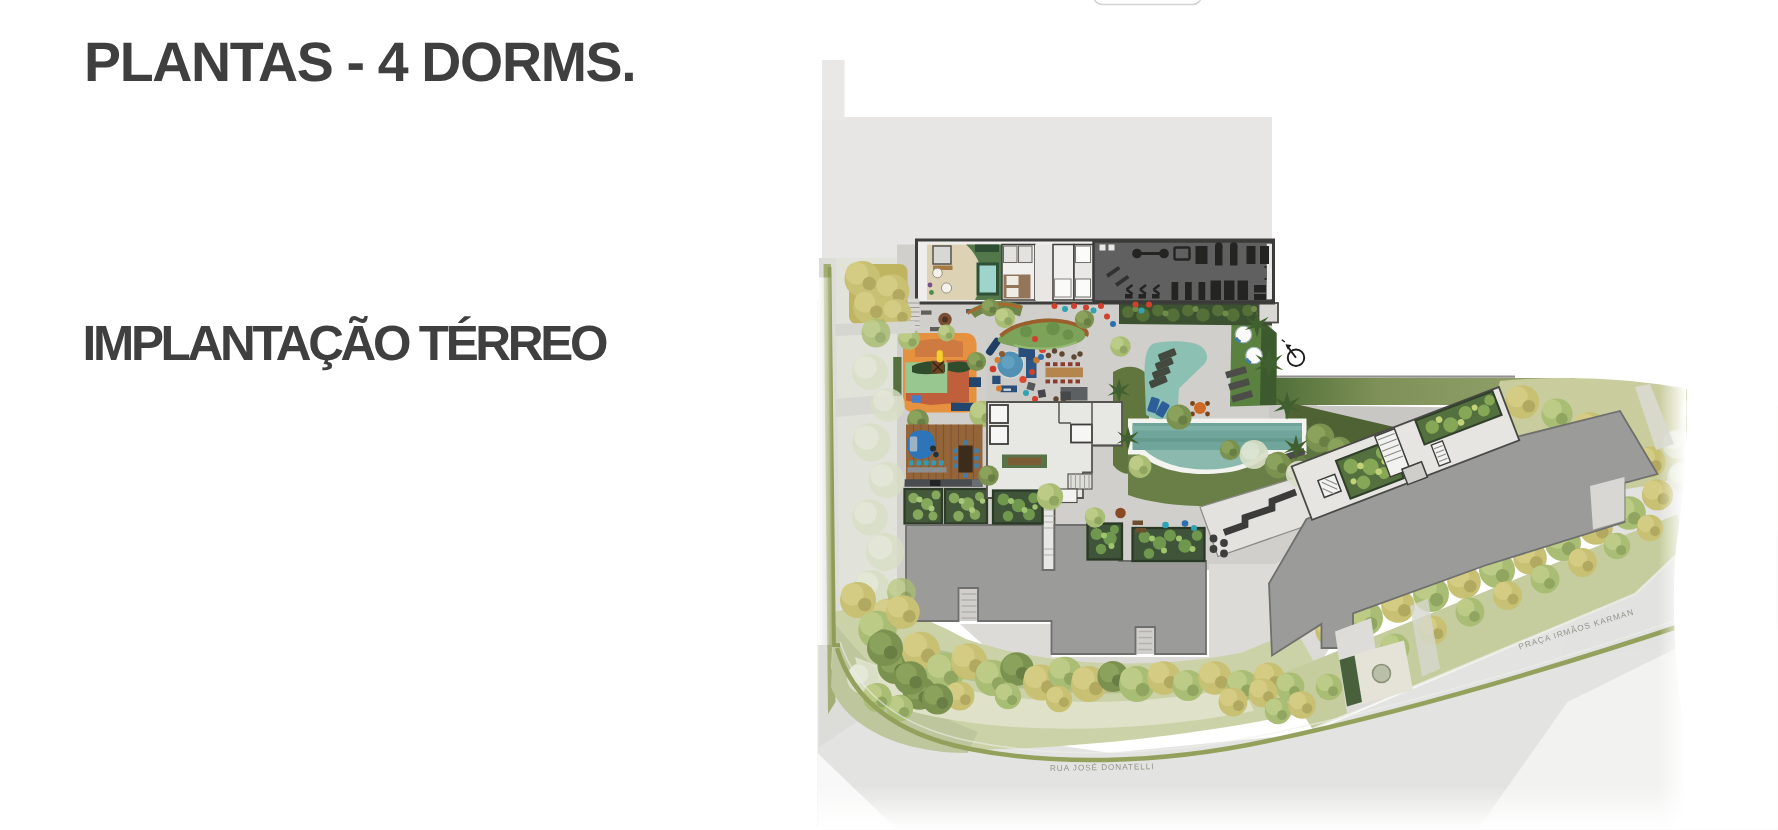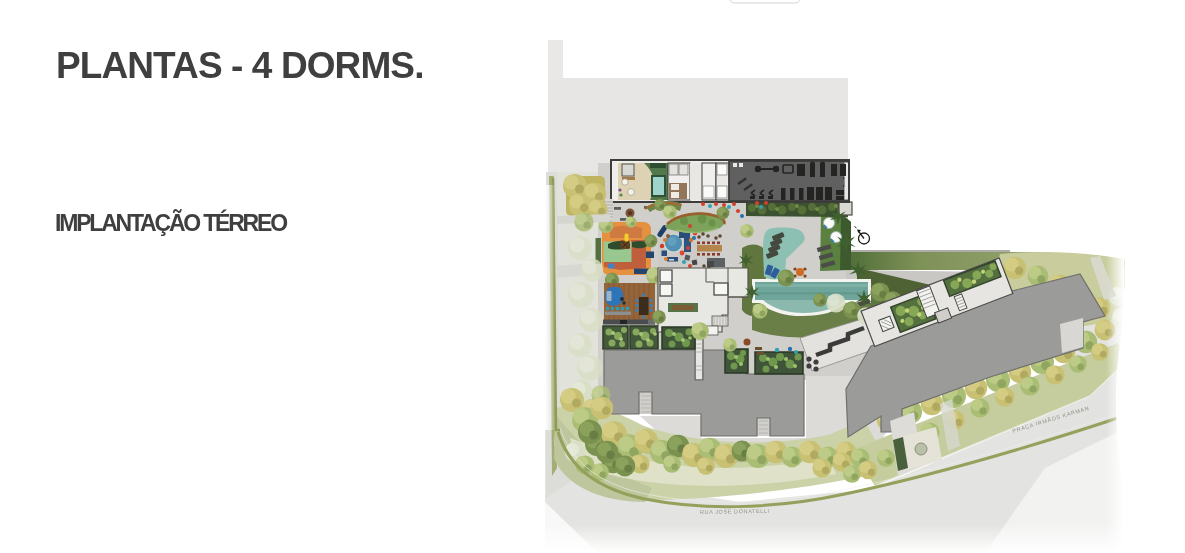--- a/index.html
+++ b/index.html
@@ -1,18 +1,18 @@
 <!DOCTYPE html>
 <html><head>
 <meta charset="utf-8">
 <style>
 html,body{margin:0;padding:0;background:#ffffff;width:1185px;height:553px;overflow:hidden;}
 body{font-family:"Liberation Sans",sans-serif;position:relative;}
-.title{position:absolute;left:56px;top:21px;font-size:37px;font-weight:bold;color:#3f3f3f;letter-spacing:-0.9px;margin-top:24px;}
-.subtitle{position:absolute;left:55px;top:210px;font-size:23px;font-weight:bold;color:#3f3f3f;letter-spacing:-2.2px;}
+.title{position:absolute;left:56px;top:21px;font-size:37px;font-weight:bold;color:#3f3f3f;letter-spacing:-0.9px;}
+.subtitle{position:absolute;left:55px;top:210px;font-size:33px;font-weight:bold;color:#3f3f3f;letter-spacing:-2.2px;}
 #plan{position:absolute;left:0;top:0;}
 </style>
 </head>
 <body>
 
 <div class="title">PLANTAS - 4 DORMS.</div>
 
 <div class="subtitle">IMPLANTAÇÃO TÉRREO</div>
 <svg id="plan" width="1185" height="553" viewBox="0 0 1185 553" xmlns="http://www.w3.org/2000/svg">
 <defs>

